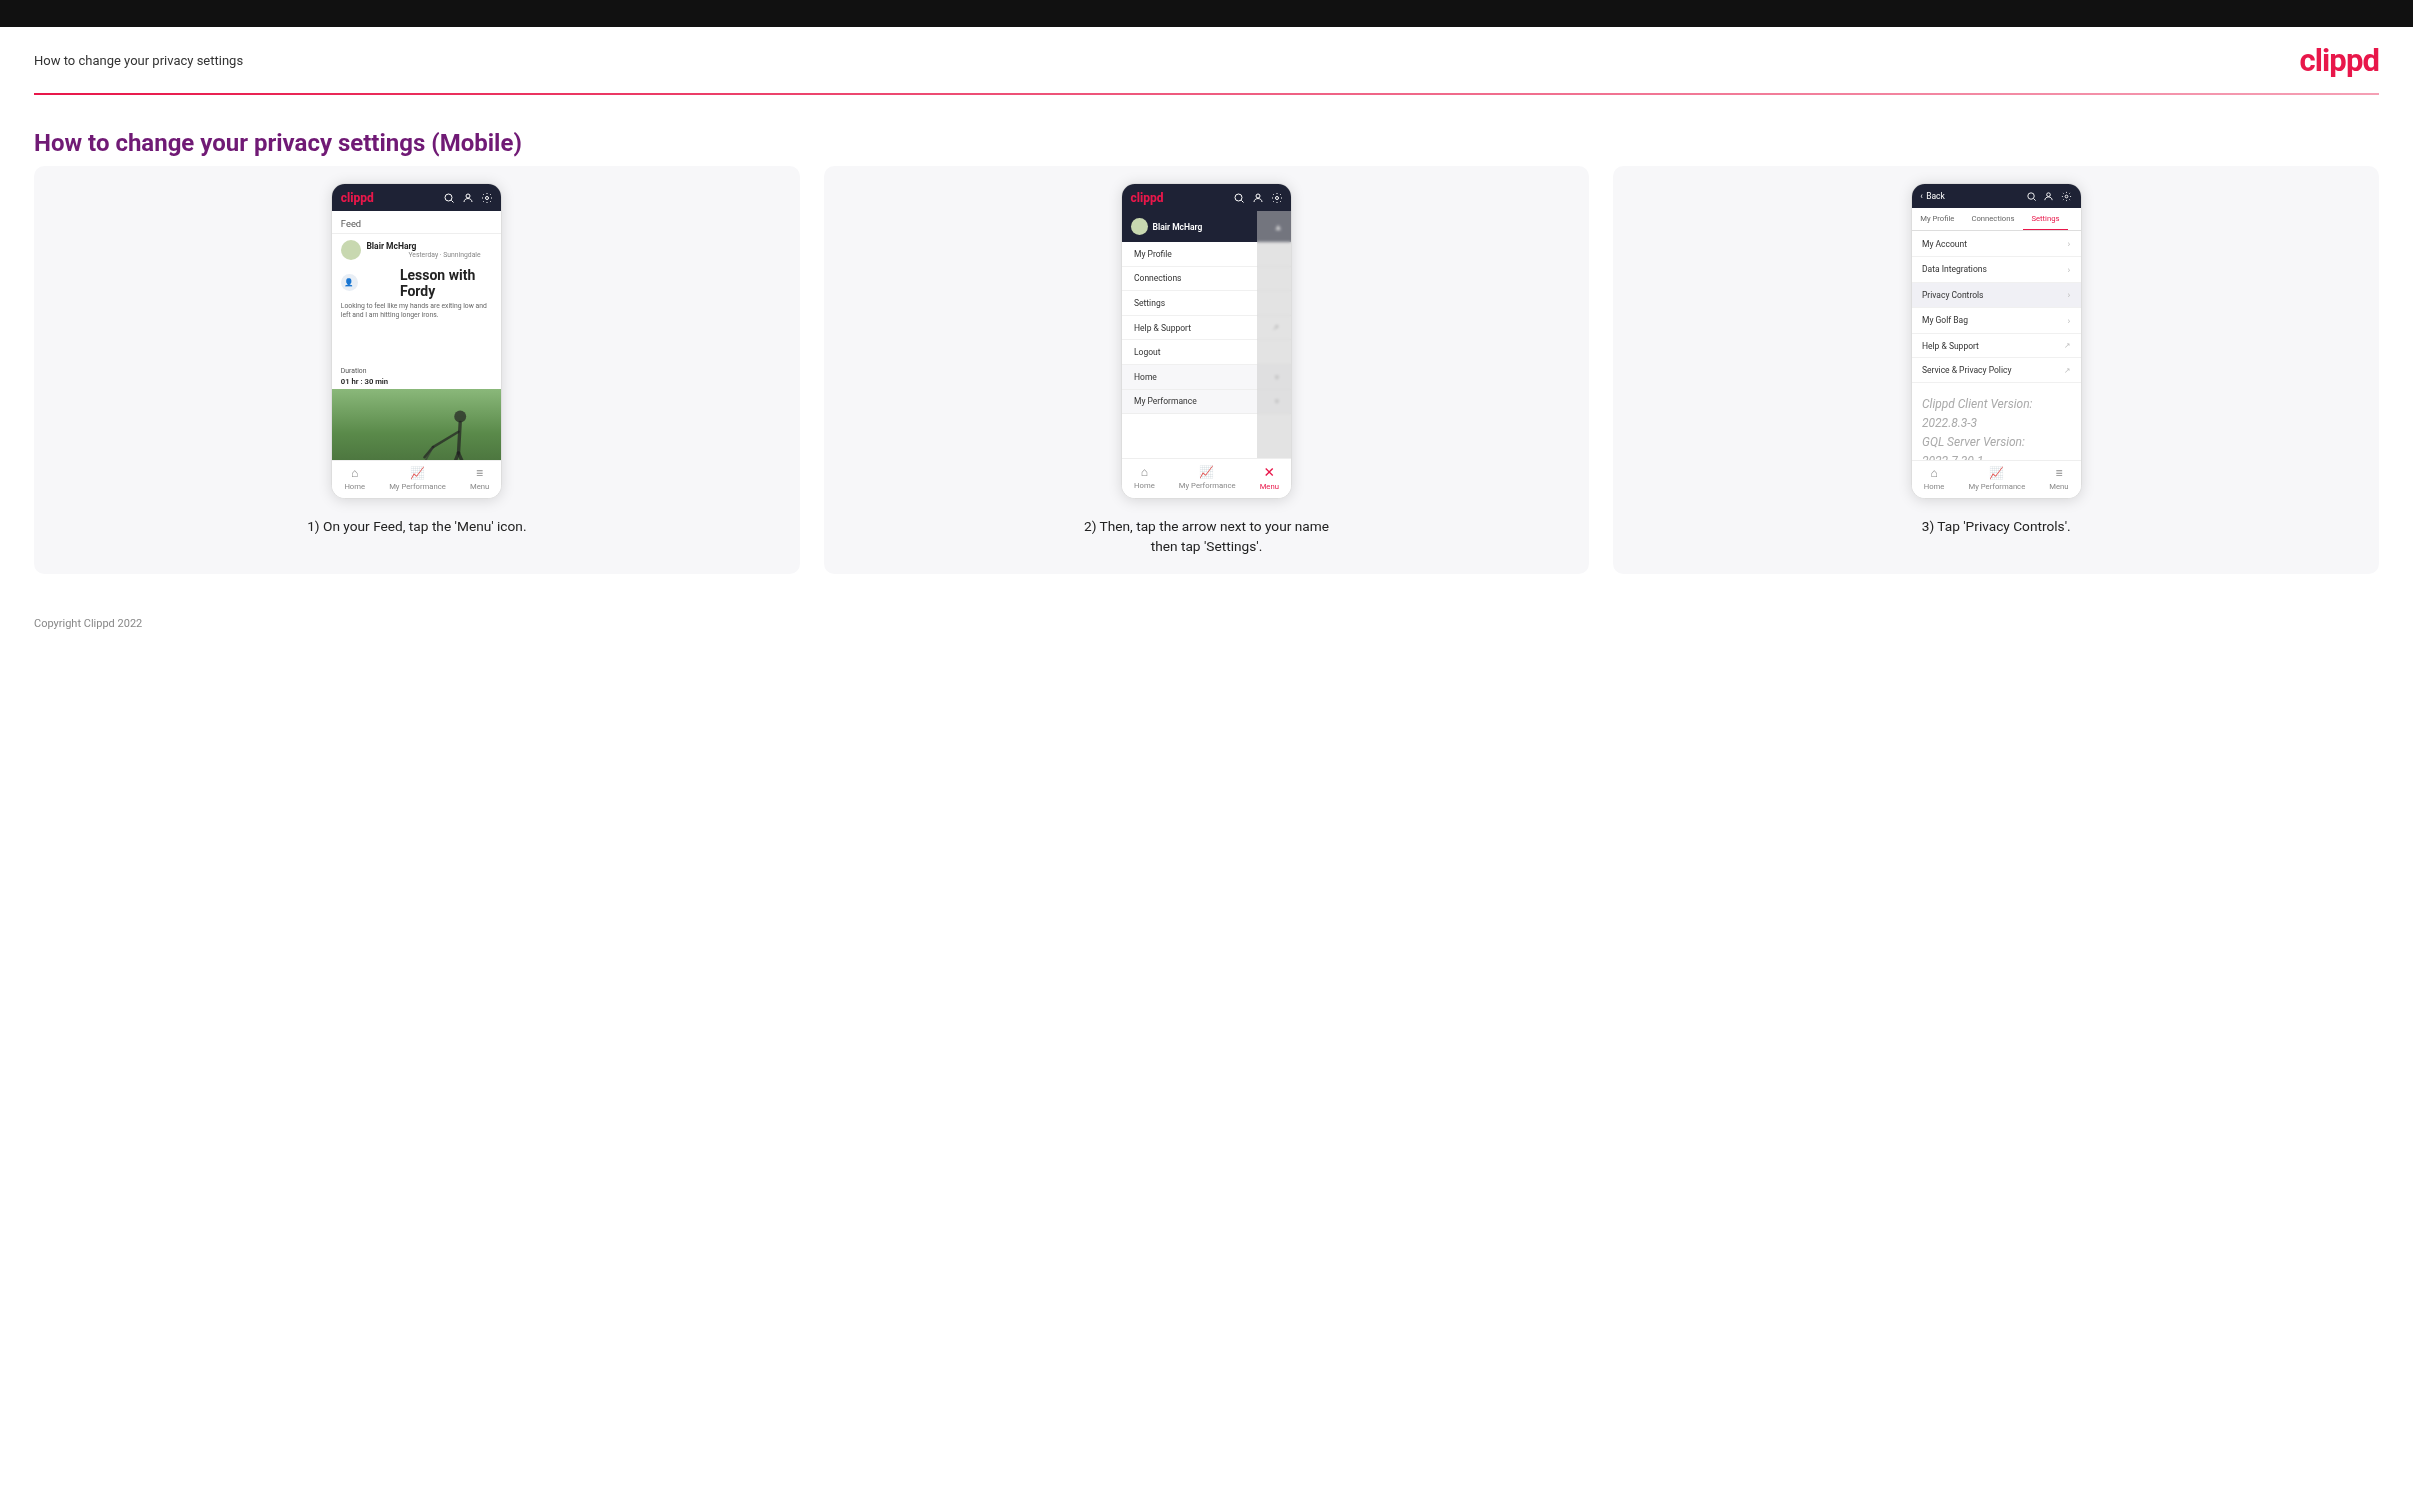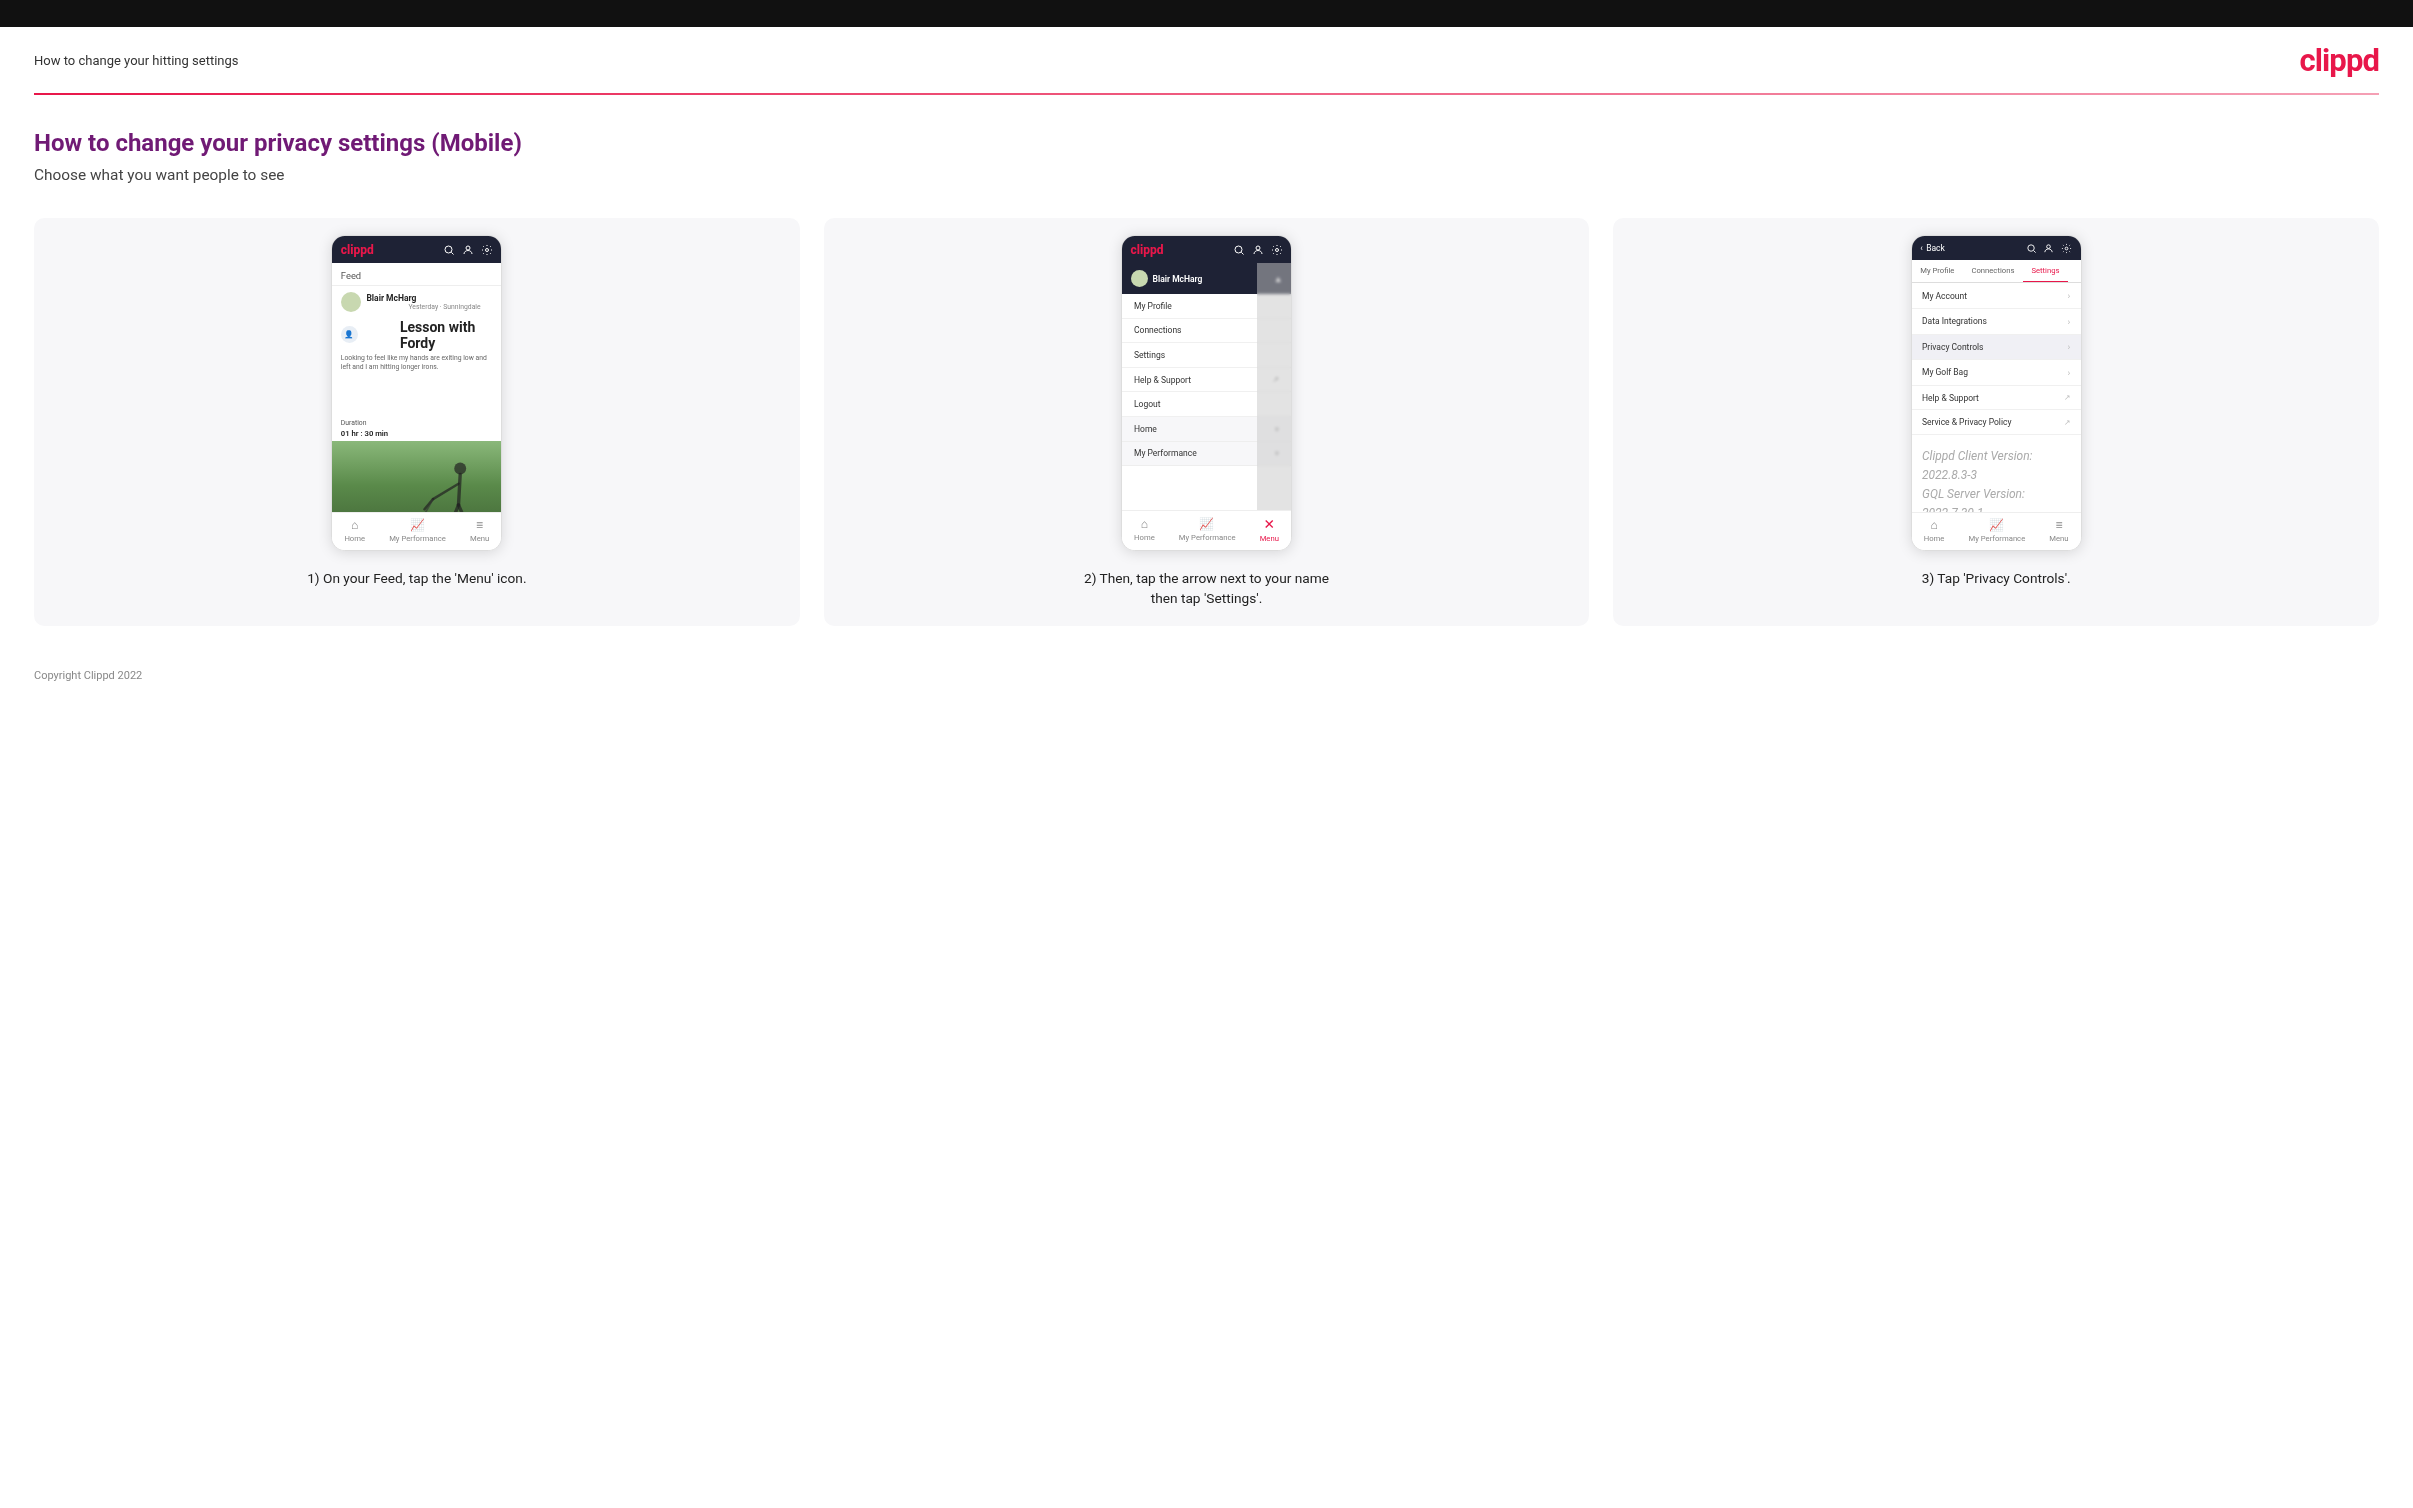--- a/index.html
+++ b/index.html
@@ -368,28 +368,27 @@
       font-size: 11px;
       color: #888;
     }
   </style>
 </head>
 <body>
 
 <div class="top-bar"></div>
 
 <div class="header">
-  <span class="header-title">How to change your hitting settings</span>
+  <span class="header-title">How to change your privacy settings</span>
   <span class="logo">clippd</span>
 </div>
 <div class="divider"></div>
 
 <div class="main">
   <h1 class="page-heading">How to change your privacy settings (Mobile)</h1>
-  <p class="page-subheading">Choose what you want people to see</p>
 
   <div class="steps">
 
     <div class="step-card">
       <div class="phone-mockup">
 
         <div class="phone-nav">
           <span class="phone-nav-logo">clippd</span>
           <div class="phone-nav-icons">
             <svg width="12" height="12" viewBox="0 0 24 24" fill="none" stroke="#fff" stroke-width="2">

